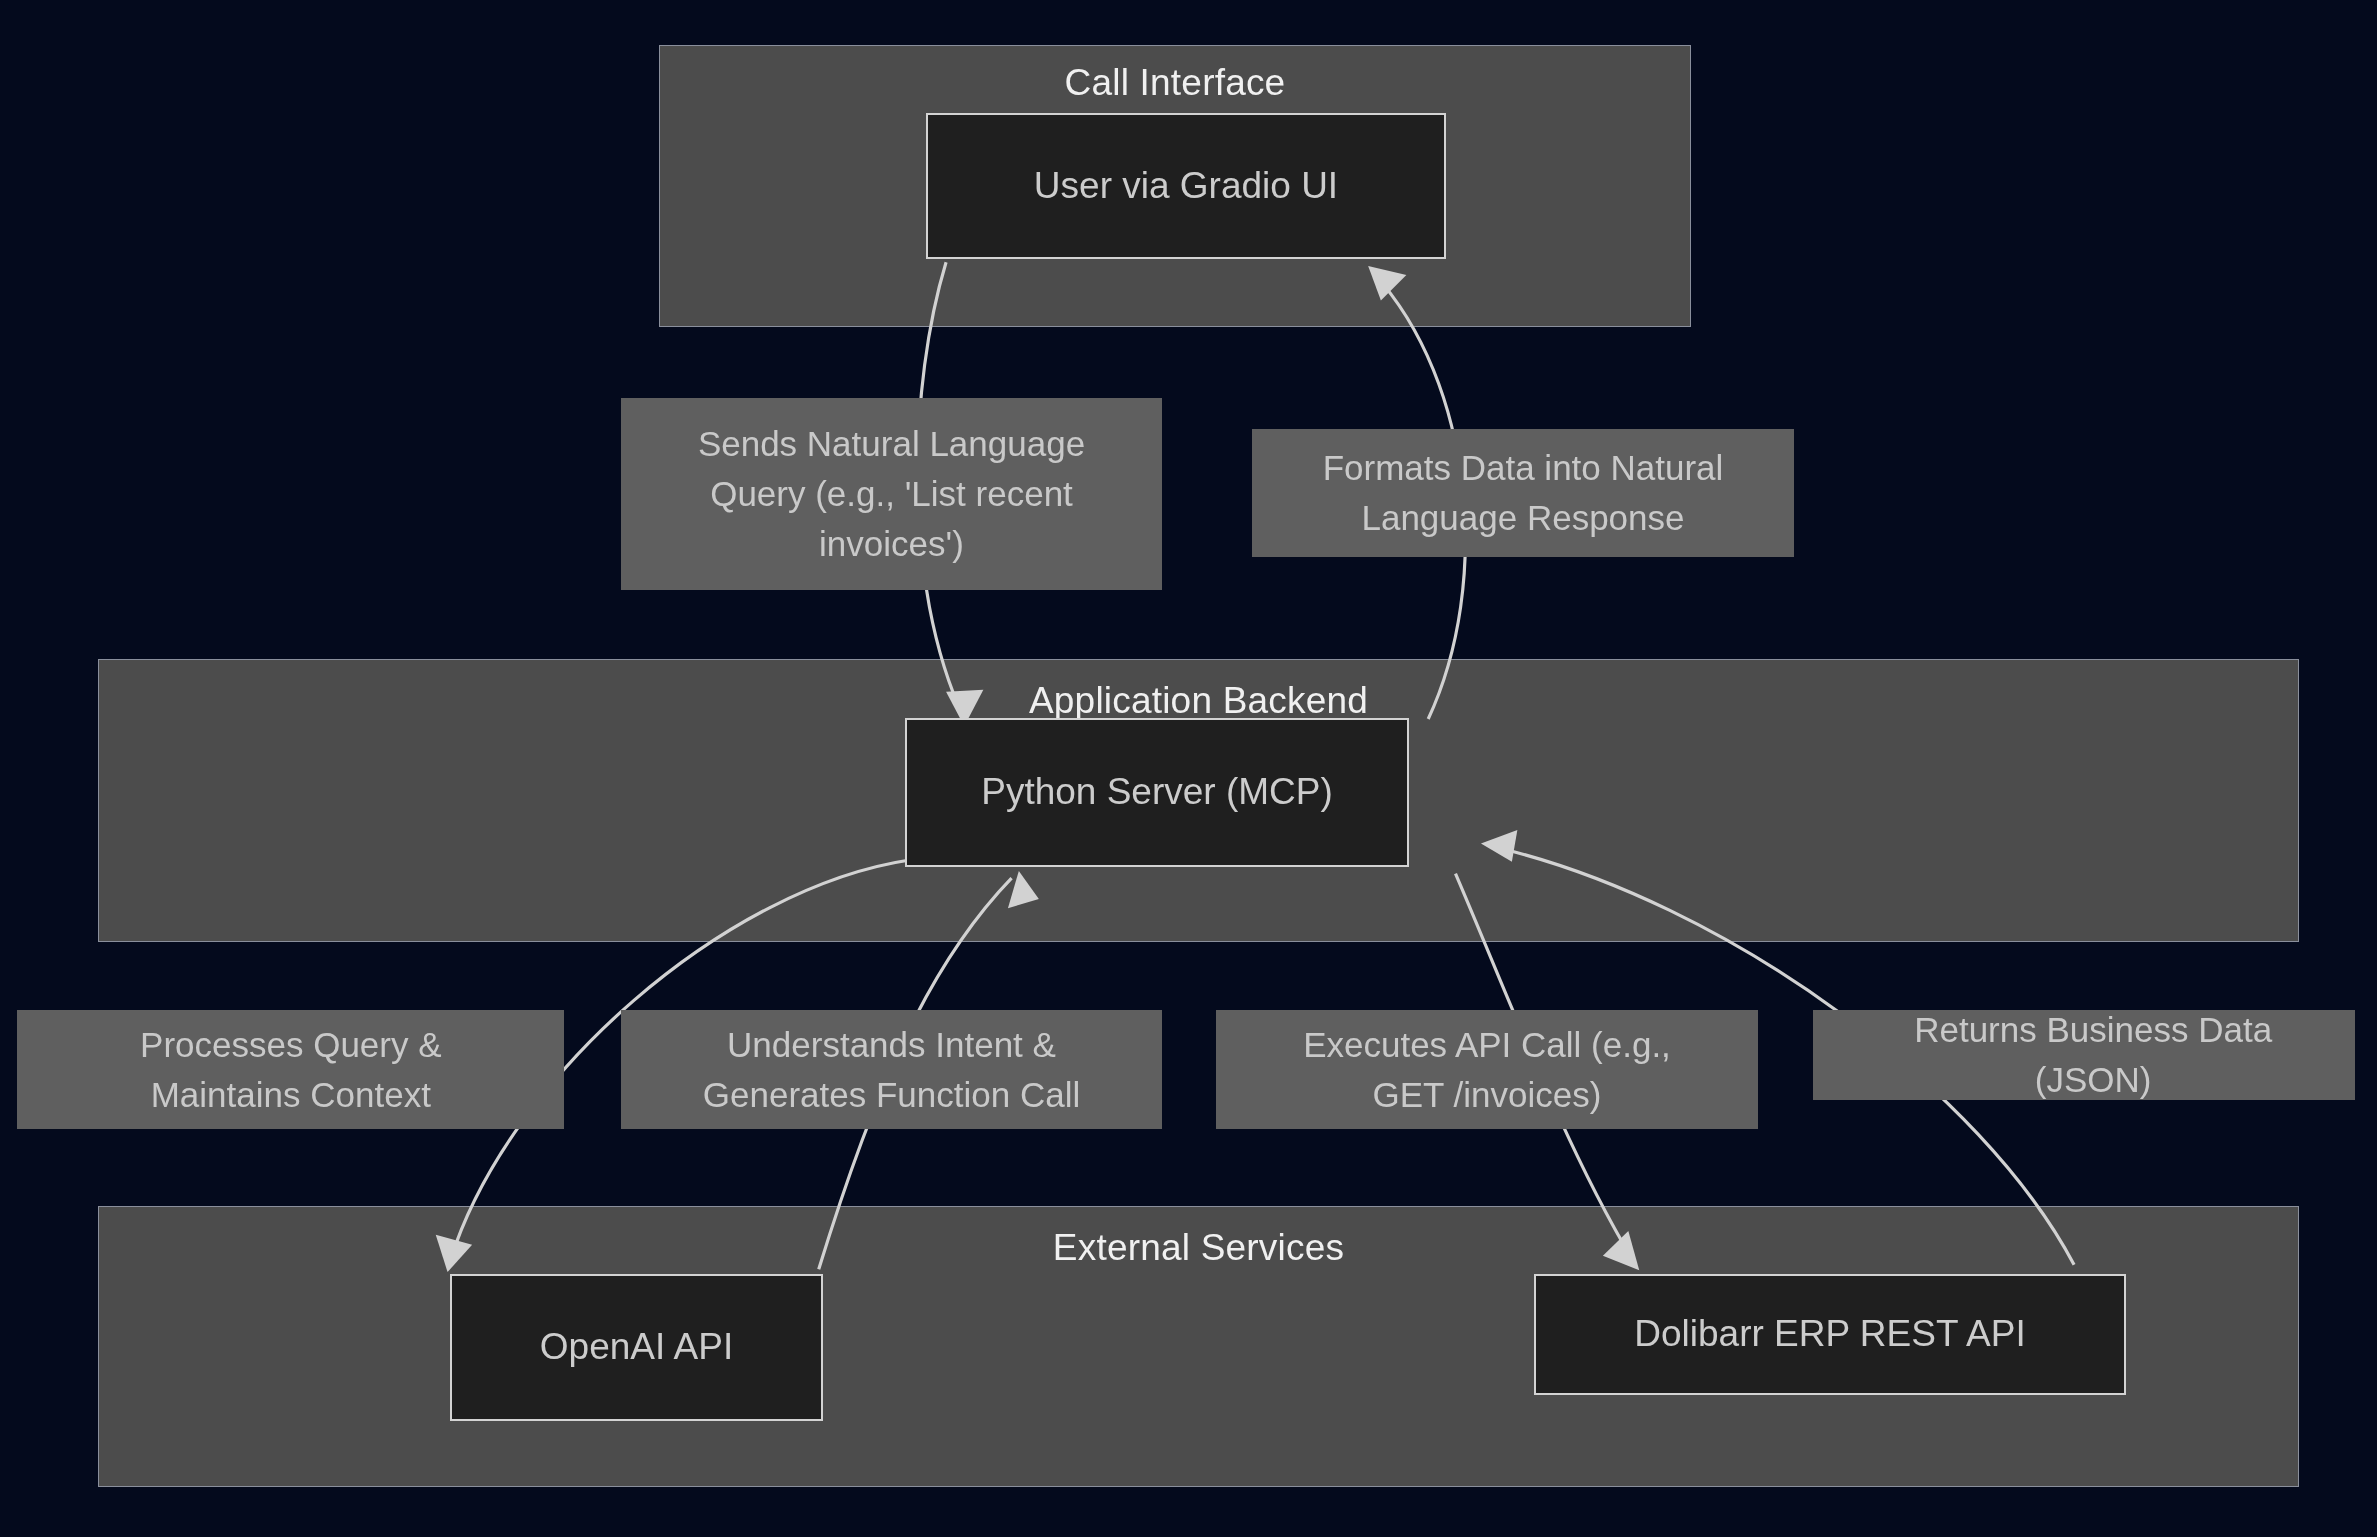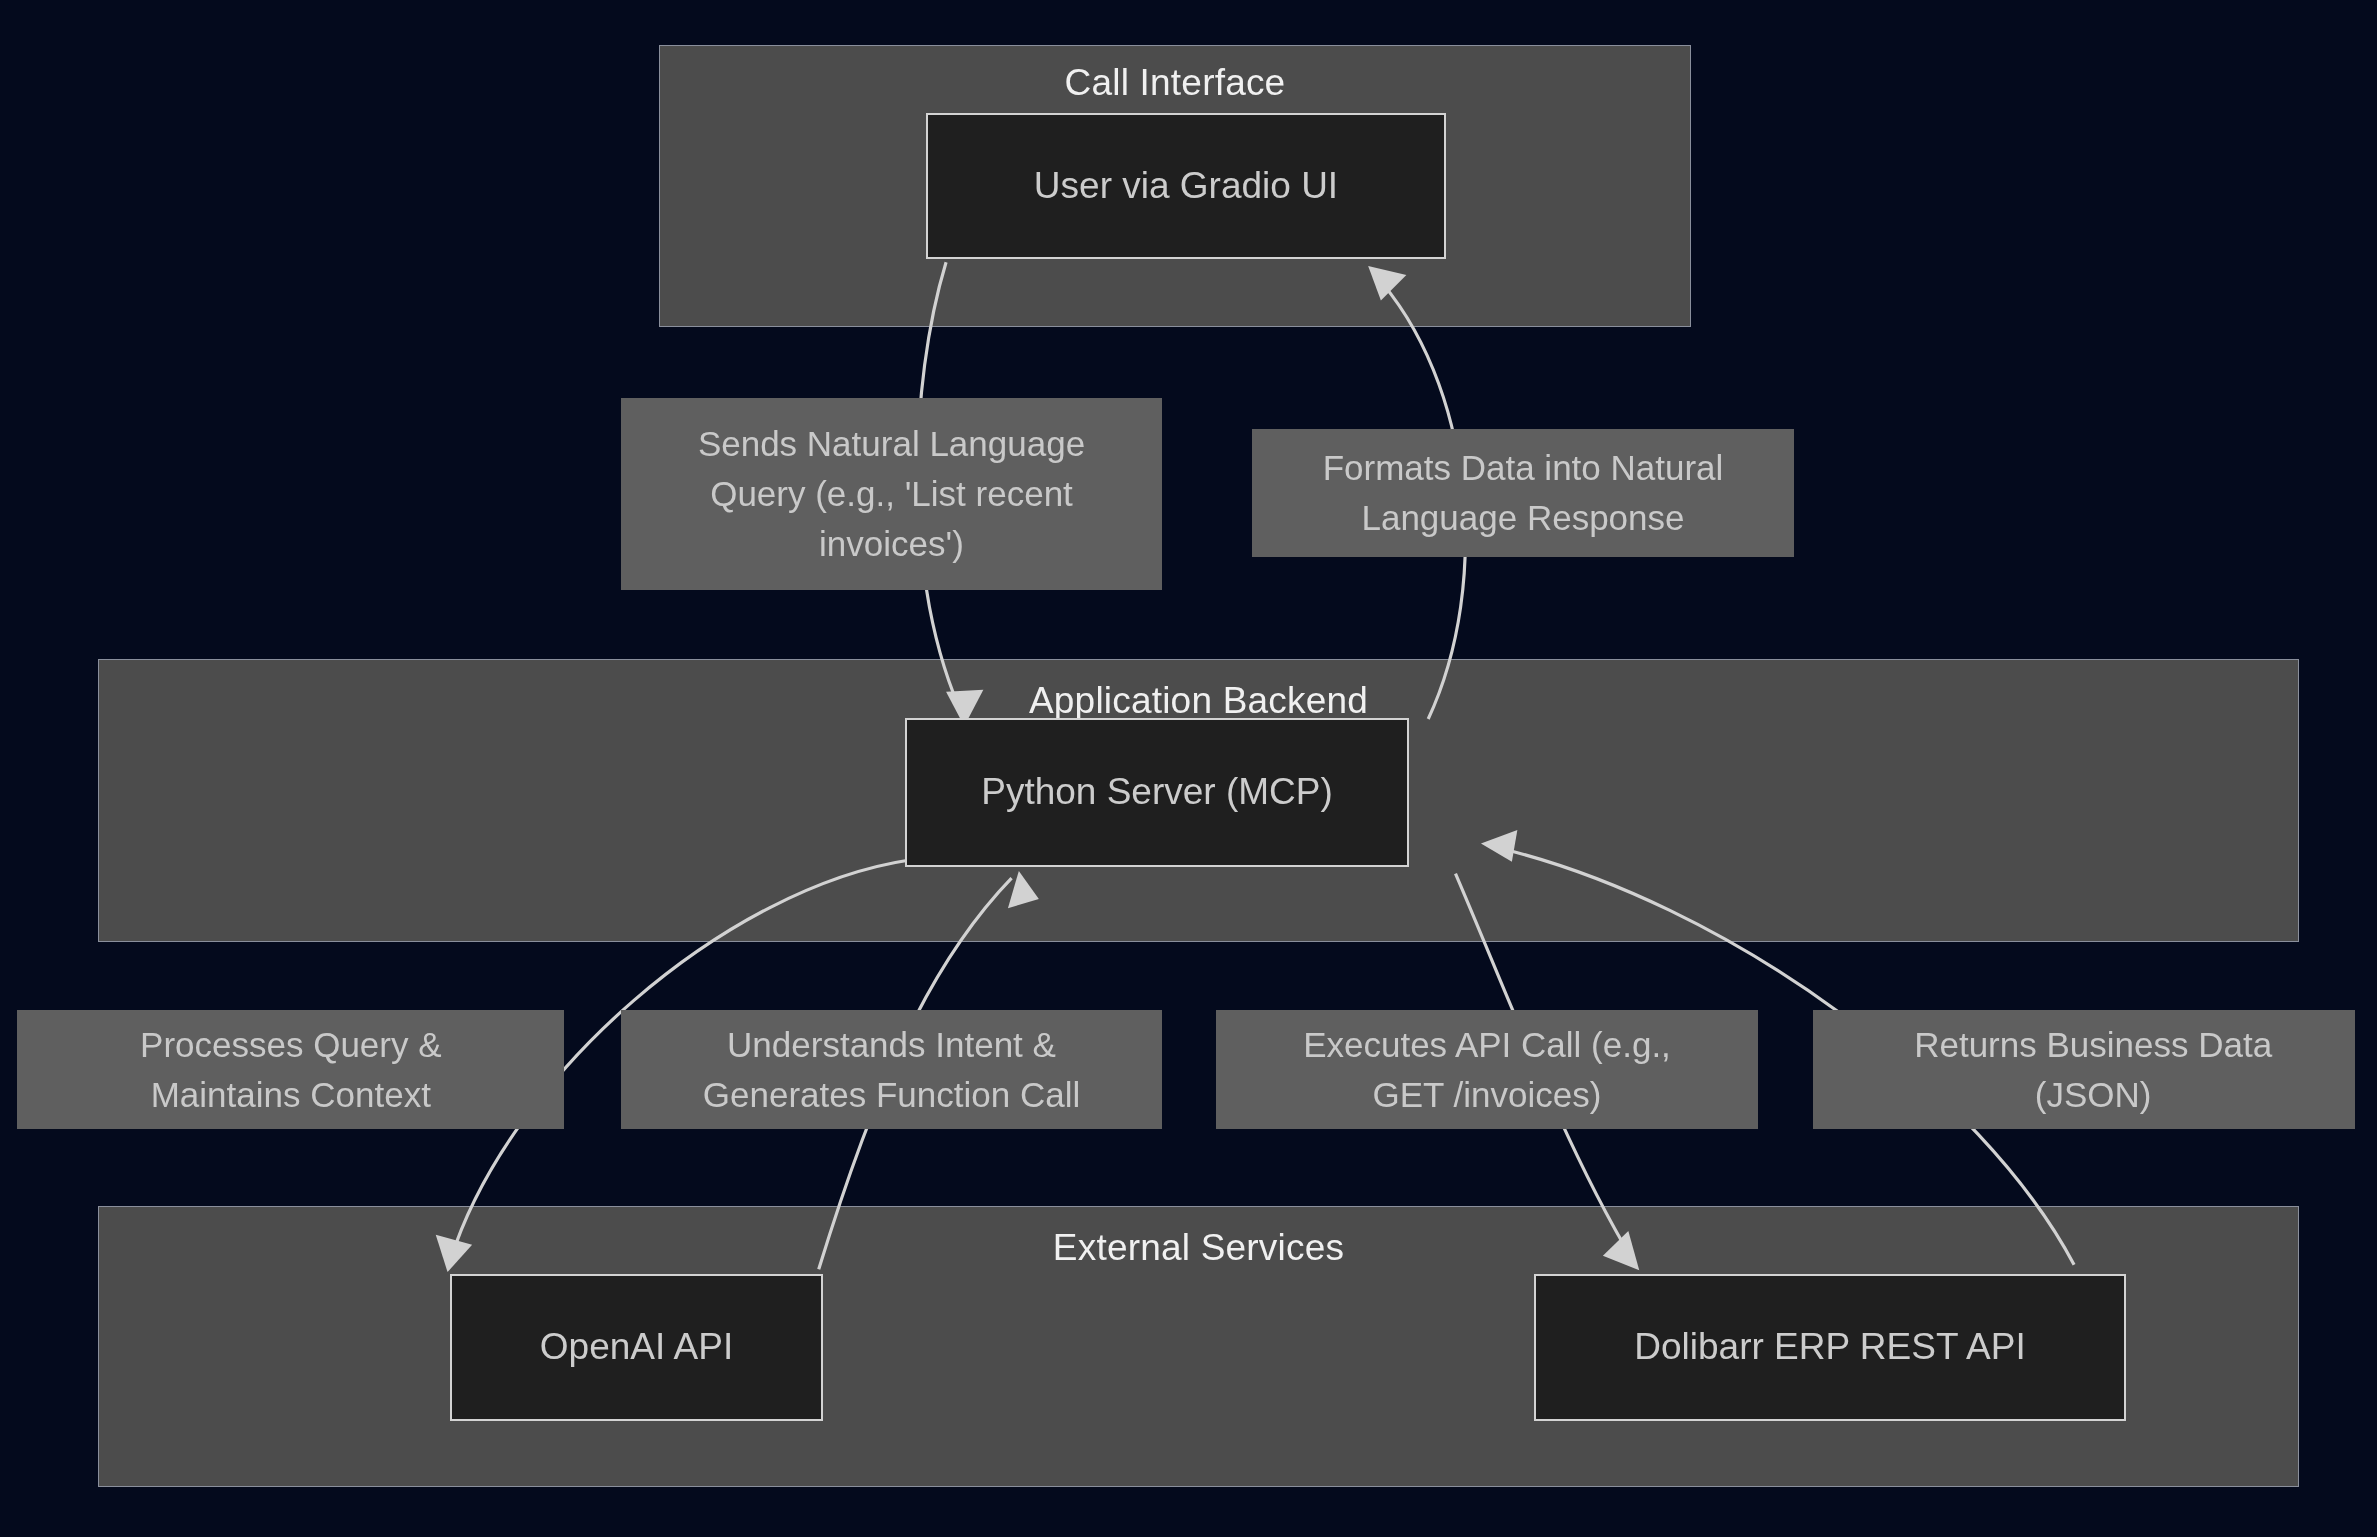--- a/index.html
+++ b/index.html
@@ -126,37 +126,37 @@
   </div>
 
   <div class="node" style="left:905px; top:718px; width:504px; height:149px;">
     <span>Python Server (MCP)</span>
   </div>
 
   <div class="node" style="left:450px; top:1274px; width:373px; height:147px;">
     <span>OpenAI API</span>
   </div>
 
-  <div class="node" style="left:1534px; top:1274px; width:592px; height:147px;">
+  <div class="node" style="left:1534px; top:1274px; width:592px; height:121px;">
     <span>Dolibarr ERP REST API</span>
   </div>
 
   <div class="edge-label" style="left:621px; top:398px; width:541px; height:192px;">Sends Natural Language
 Query (e.g., 'List recent
 invoices')</div>
 
   <div class="edge-label" style="left:1216px; top:429px; width:542px; height:128px;margin-left:36px;">Formats Data into Natural
 Language Response</div>
 
   <div class="edge-label" style="left:17.3px; top:1010px; width:547px; height:119px;">Processes Query &amp;
 Maintains Context</div>
 
   <div class="edge-label" style="left:621px; top:1010px; width:541px; height:119px;">Understands Intent &amp;
 Generates Function Call</div>
 
   <div class="edge-label" style="left:1216px; top:1010px; width:542px; height:119px;">Executes API Call (e.g.,
 GET /invoices)</div>
 
-  <div class="edge-label" style="left:1813px; top:1010px; width:542px; height:119px;padding-left:31px;">Returns Business Data
+  <div class="edge-label" style="left:1813px; top:1010px; width:542px; height:90px;padding-left:31px;">Returns Business Data
 (JSON)</div>
 
 </div>
 
 
 </body></html>

